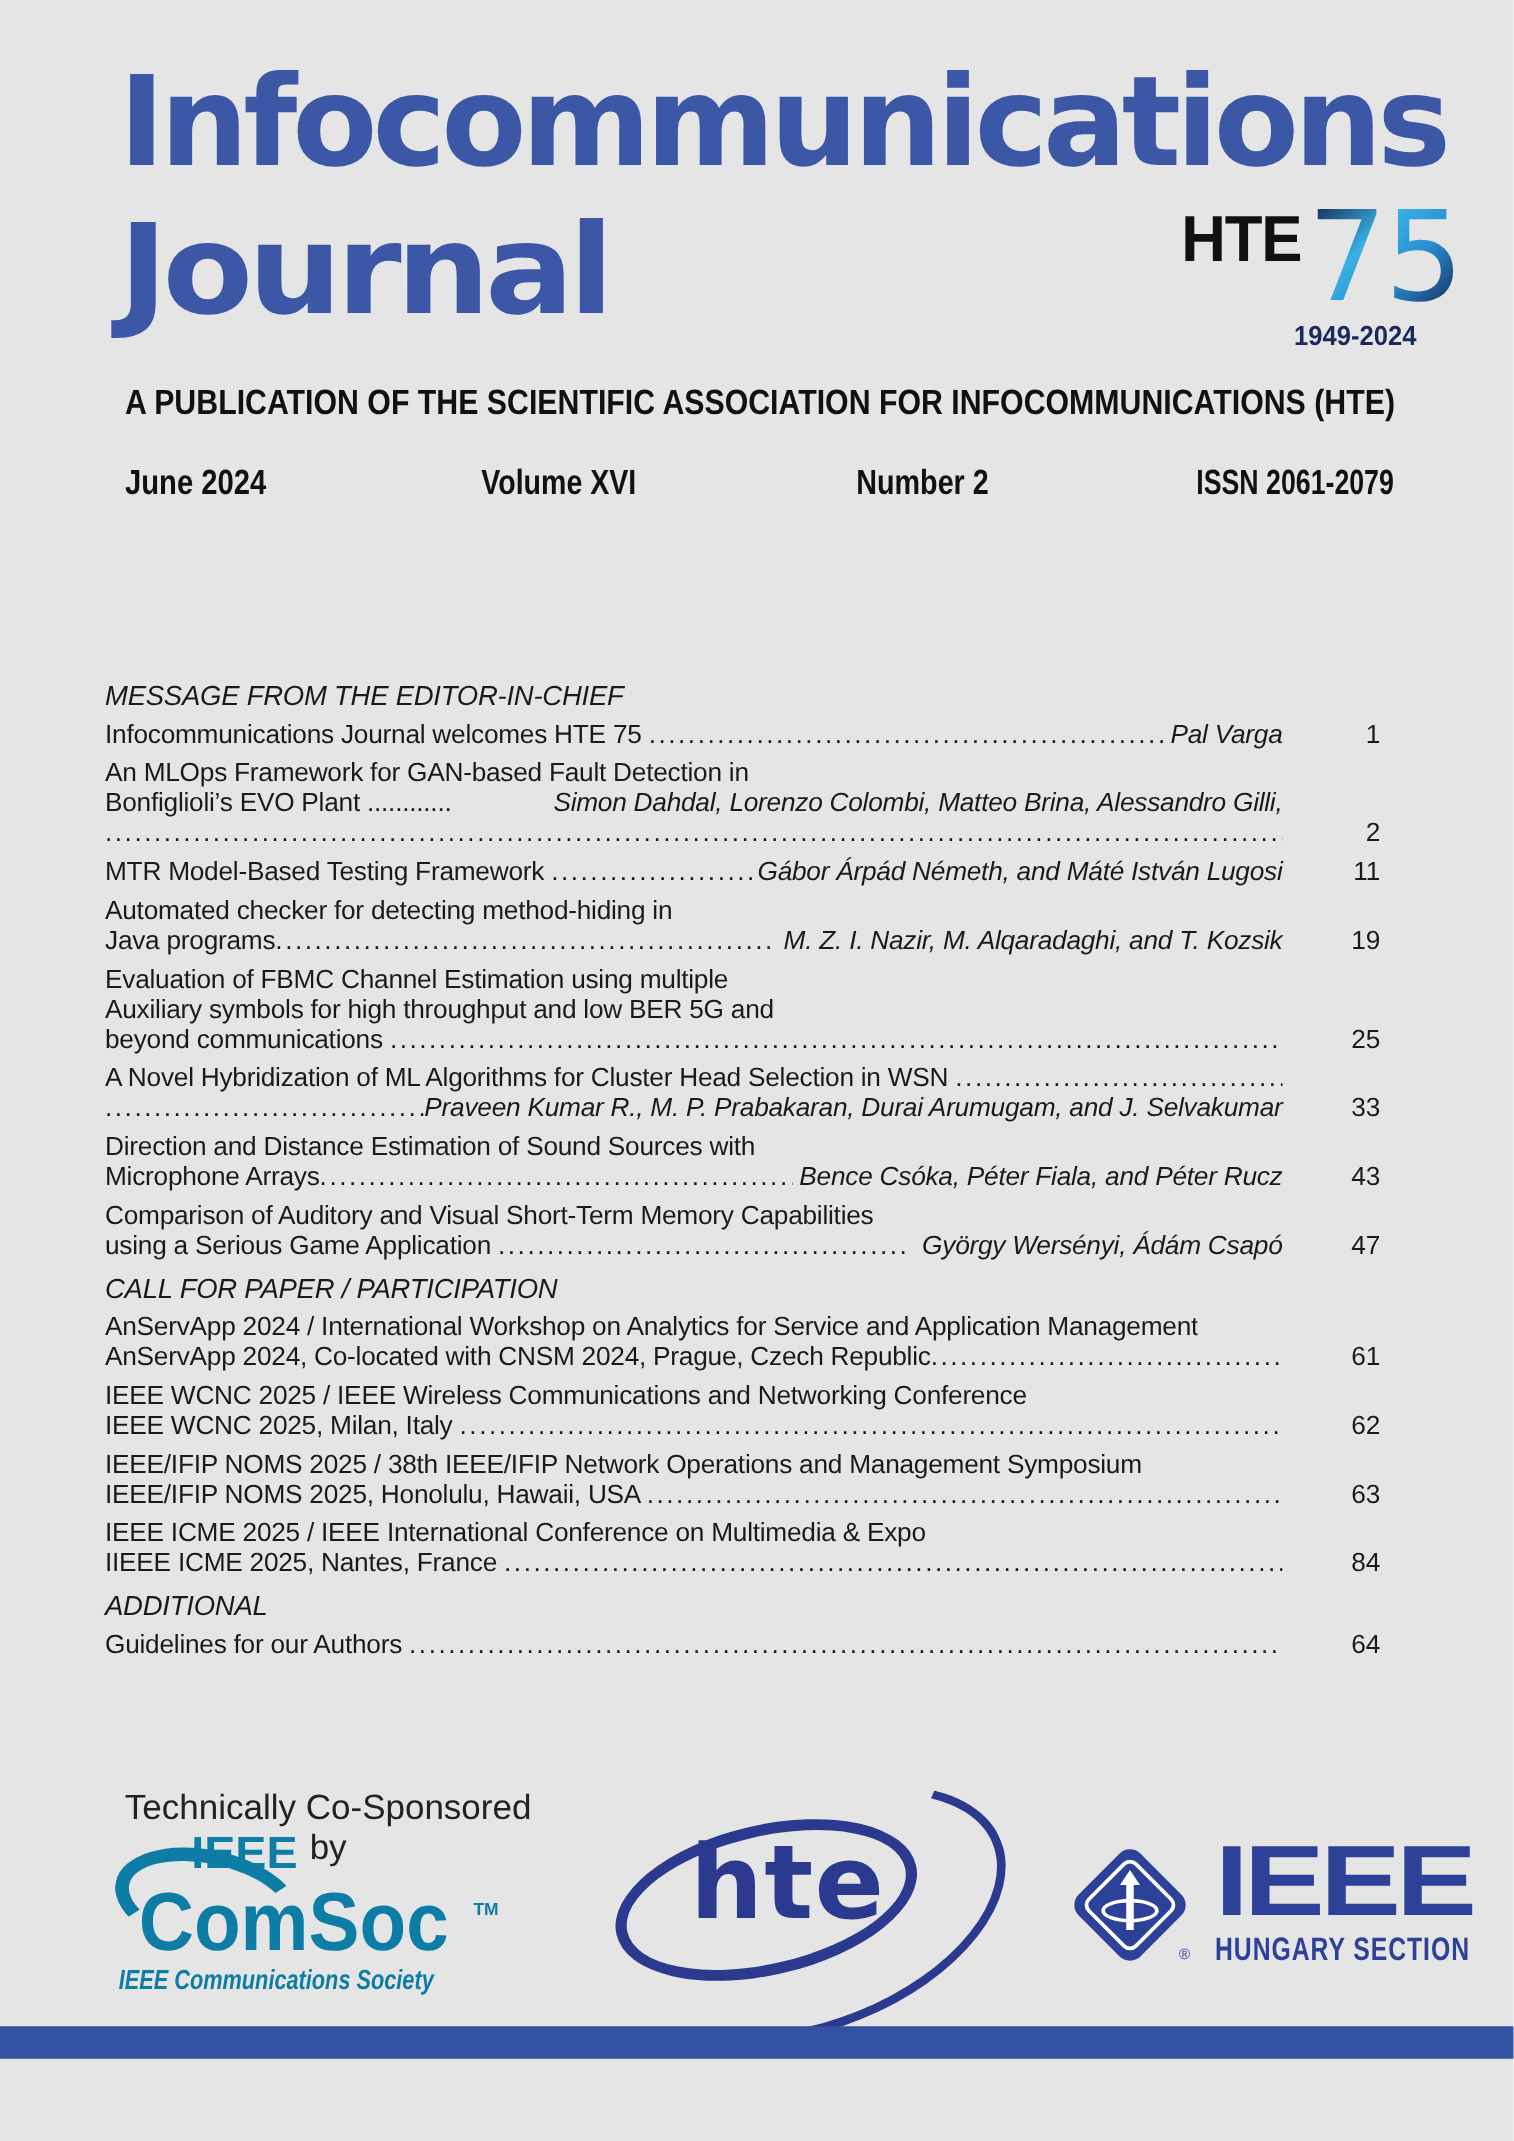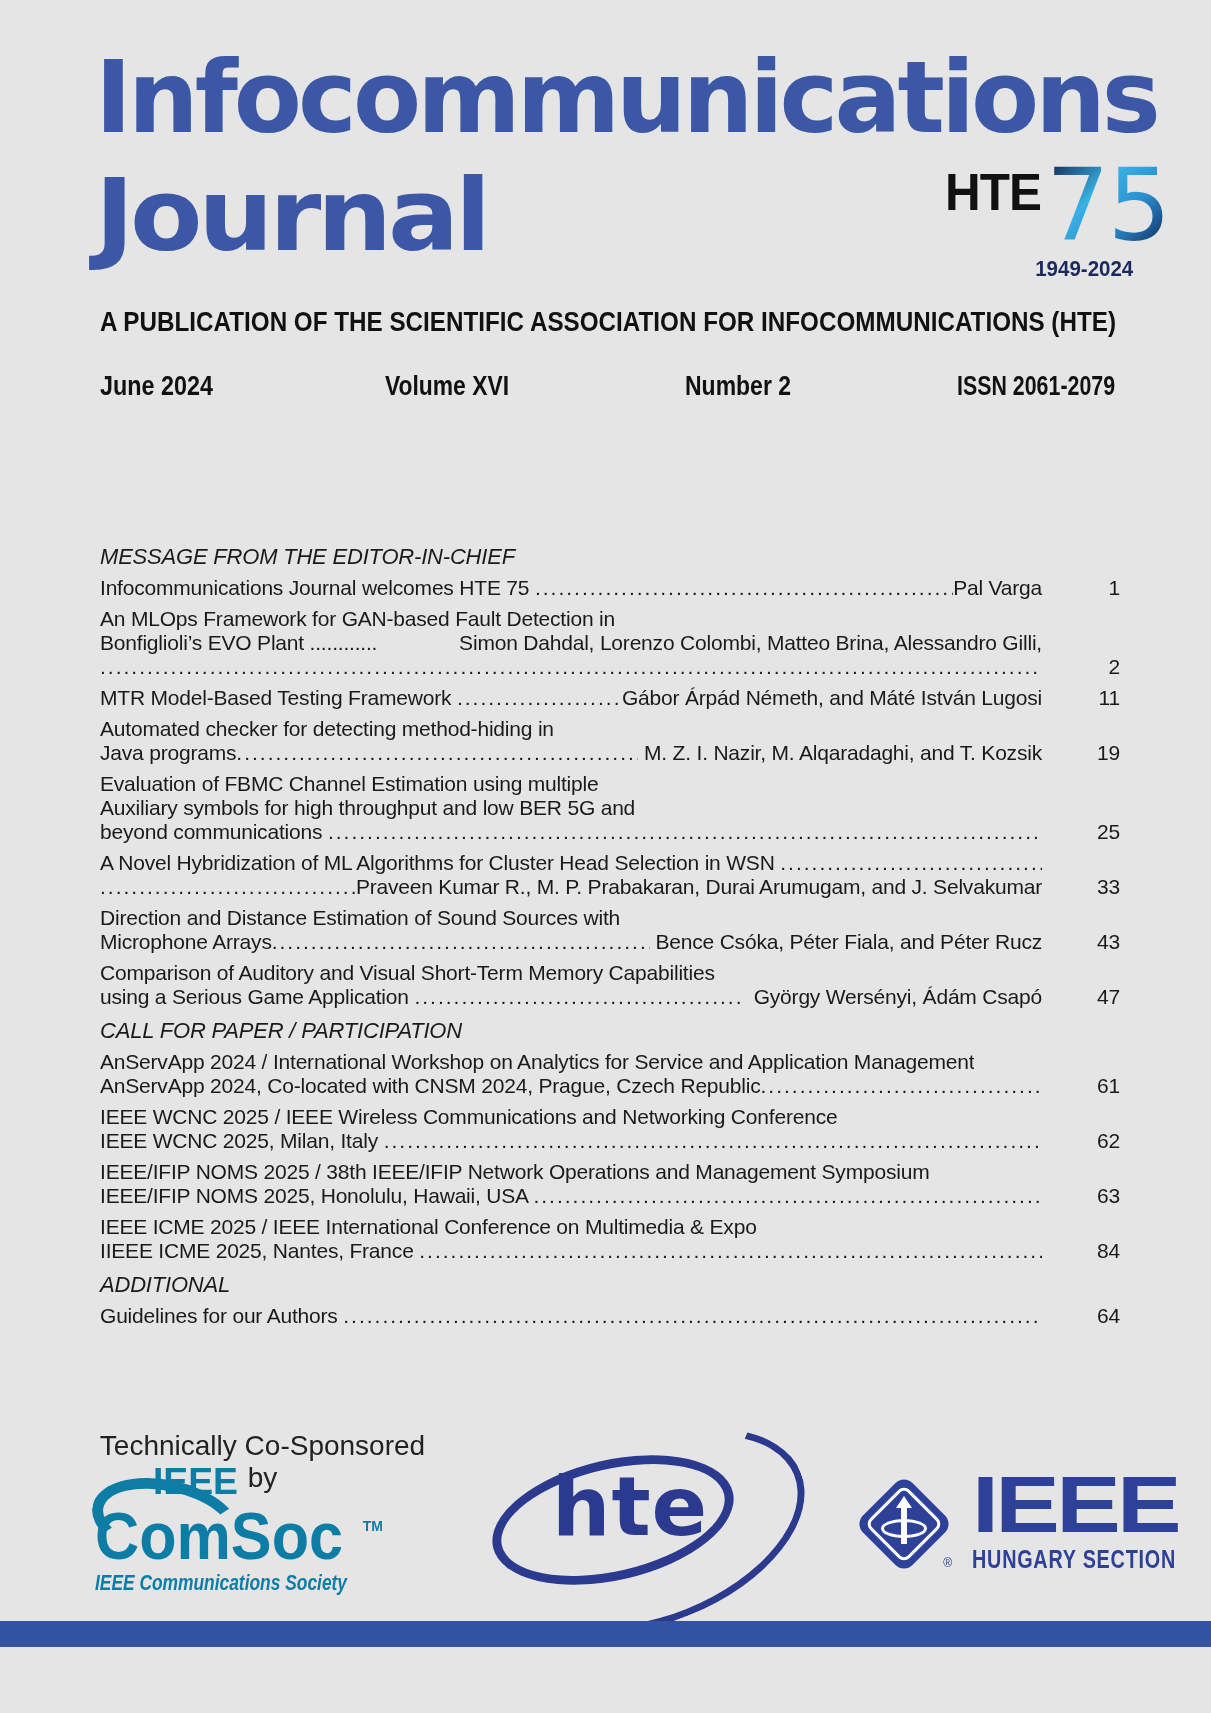--- a/index.html
+++ b/index.html
@@ -28,39 +28,39 @@
   .pub-line{position:absolute;left:100px;top:306px;font-weight:bold;font-size:28px;white-space:nowrap;
             display:inline-block;color:#111;}
   .issue-line{position:absolute;left:0;top:370px;width:100%;height:32px;font-weight:bold;font-size:28px;color:#111;}
   .issue-item{position:absolute;display:inline-block;white-space:nowrap;}
   #issue-date{left:100px;}
   #issue-volume{left:385px;}
   #issue-number{left:685px;}
   #issue-issn{right:96px;}
 
   
-  .toc{position:absolute;left:100px;top:545px;width:1020px;font-size:21px;letter-spacing:-0.2px;}
+  .toc{position:absolute;left:84px;top:545px;width:1020px;font-size:21px;letter-spacing:-0.2px;}
   .toc-heading{font-style:italic;font-size:22px;line-height:24px;margin:10px 0 6px 0;}
   .toc-heading:first-child{margin-top:0;}
   .toc-entry{margin-top:7px;}
   .toc-line{display:flex;align-items:baseline;line-height:24px;}
   .toc-line .t{white-space:pre;flex:0 1 auto;min-width:0;overflow:hidden;}
   .toc-line .dots{flex:1 1 0;min-width:0;overflow:hidden;white-space:nowrap;letter-spacing:2px;}
   .toc-line .spacer{flex:1 1 0;}
-  .toc-line .au{white-space:pre;flex:0 0 auto;}
+  .toc-line .au{white-space:pre;font-style:italic;flex:0 0 auto;}
   .toc-line .pg{flex:0 0 78px;text-align:right;}
 
   
   .sponsor-label{position:absolute;left:95px;top:1430px;width:335px;text-align:center;font-size:28px;color:#222;}
 
   .comsoc{position:absolute;left:95px;top:1466px;width:340px;color:#0e7da5;}
   .cs-swoosh{position:absolute;left:-4px;top:14px;width:128px;height:60px;border:11px solid transparent;
              border-top-color:#0e7da5;border-left-color:#0e7da5;border-radius:50%;transform:rotate(12deg);}
   .cs-ieee{display:inline-block;margin-left:58px;font-weight:bold;font-size:36px;line-height:32px;white-space:nowrap;}
-  .cs-main{font-weight:bold;font-size:66px;line-height:56px;margin-top:0px;white-space:nowrap;}
+  .cs-main{font-weight:bold;font-size:66px;line-height:56px;margin-top:0px;white-space:nowrap;margin-left:16px;}
   .cs-main .main-txt{display:inline-block;}
   .cs-tm{font-size:14px;vertical-align:28px;letter-spacing:0;}
   .cs-tagline{display:inline-block;font-style:italic;font-weight:bold;font-size:22px;margin-top:6px;white-space:nowrap;}
 
   .htelogo{position:absolute;left:478px;top:1442px;width:320px;height:185px;}
   .hte-arc{position:absolute;left:20px;top:-2px;width:300px;height:168px;border:7px solid transparent;
            border-bottom-color:#2b3a8e;border-right-color:#2b3a8e;border-radius:50%;transform:rotate(-22deg);}
   .hte-ellipse{position:absolute;left:12px;top:18px;width:228px;height:102px;border:9px solid #2b3a8e;
                border-radius:50%;transform:rotate(-13deg);}
   .hte-text{position:absolute;left:74px;top:24px;font-family:"DejaVu Sans",sans-serif;font-weight:bold;

